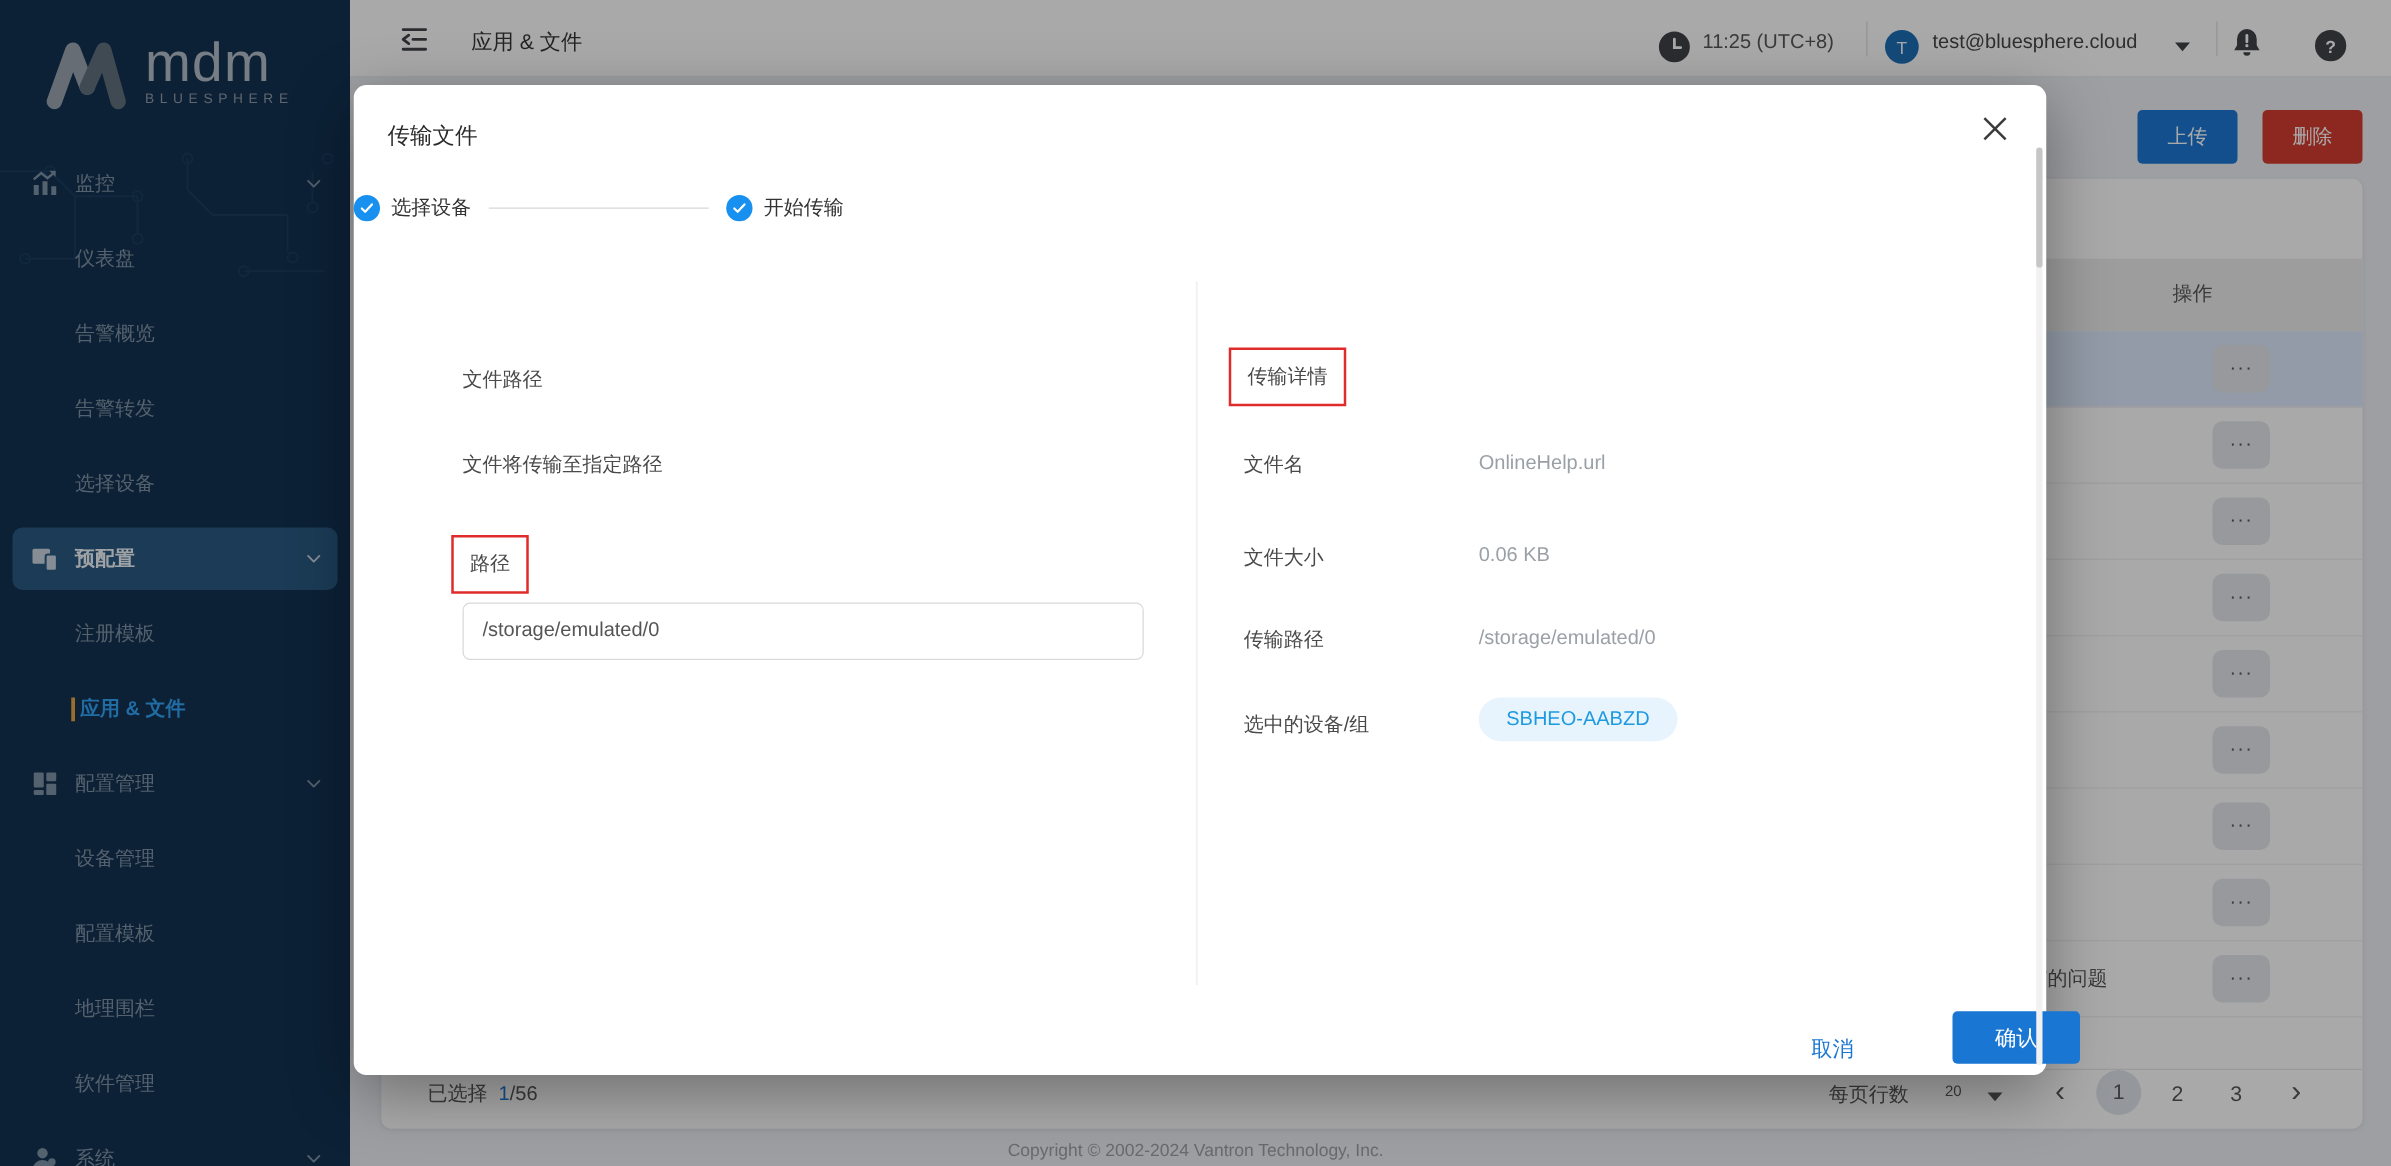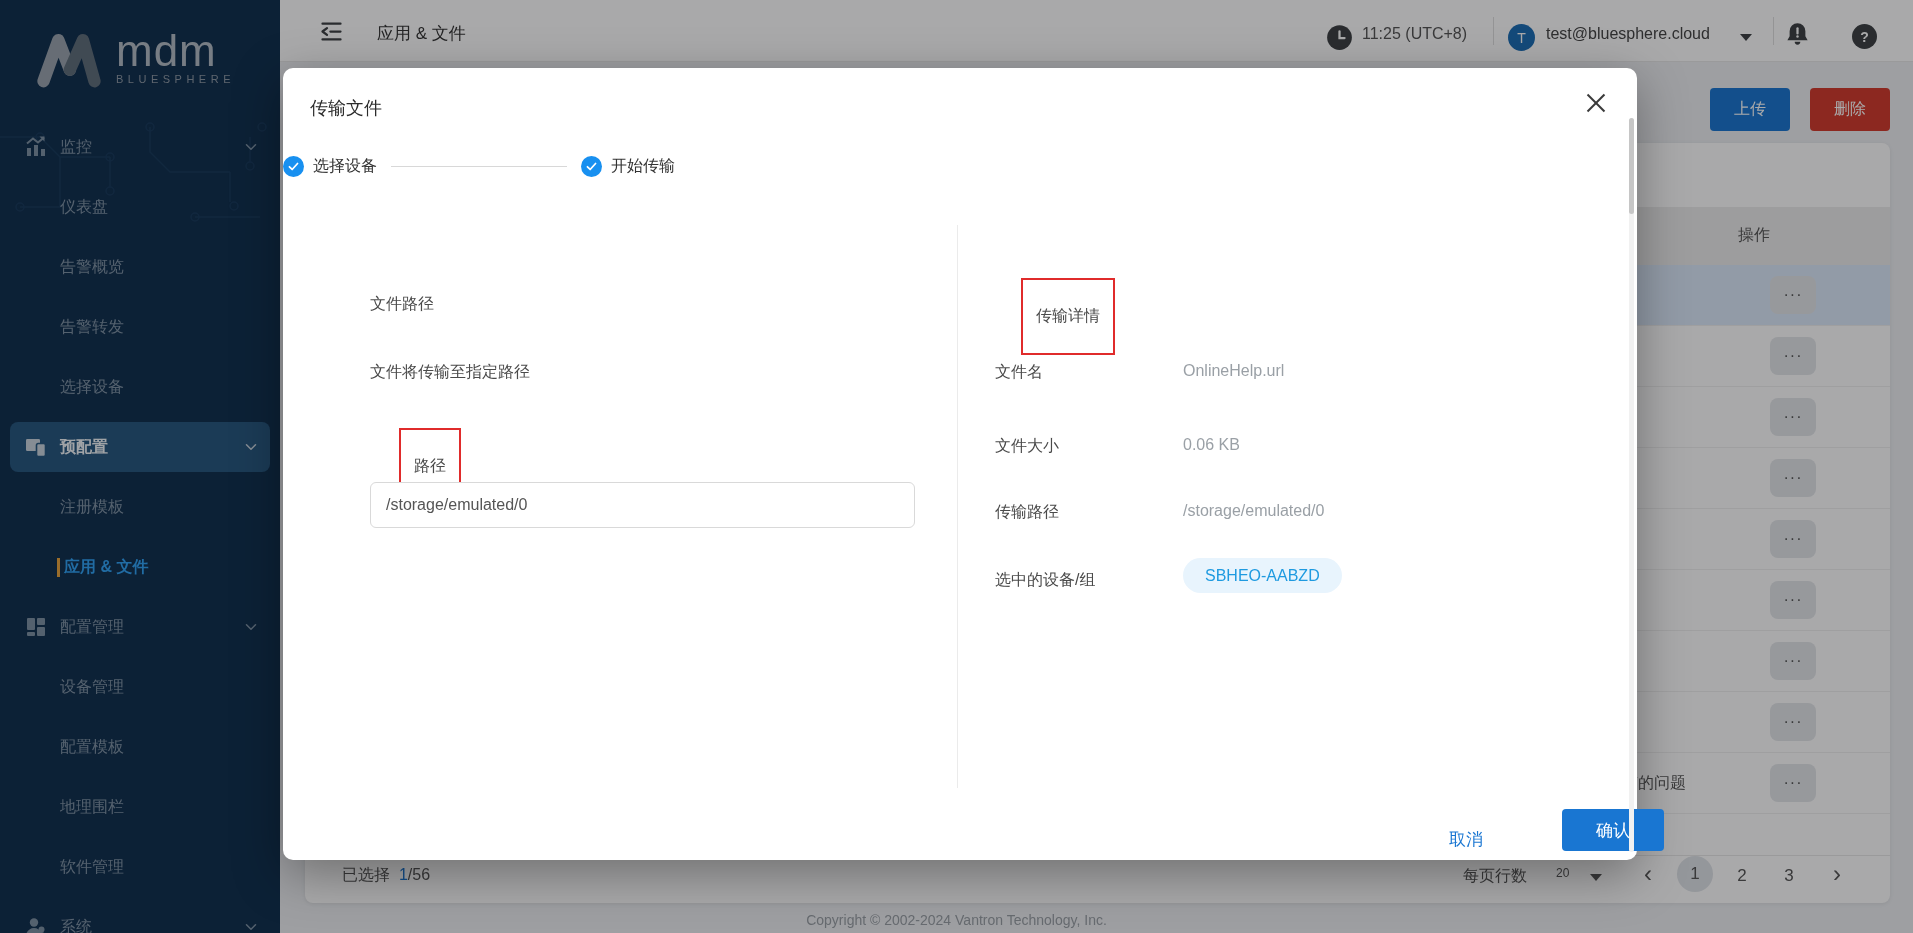--- a/index.html
+++ b/index.html
@@ -70,21 +70,21 @@
   .m-close::before{transform:rotate(45deg);}
   .m-close::after{transform:rotate(-45deg);}
   .steps{position:absolute;left:0;top:88px;width:100%;display:flex;align-items:center;}
   .step{display:flex;align-items:center;gap:9px;}
   .step-check{width:21px;height:21px;border-radius:50%;background:#1890f0;display:flex;align-items:center;justify-content:center;}
   .step-lbl{font-size:16px;color:#333;}
   .step-line{width:176px;height:1px;background:#d8d8d8;margin:0 14px;}
   .vdiv{position:absolute;left:674px;top:157px;width:1px;height:563px;background:#ebebeb;}
 
   .f-label{position:absolute;font-size:16px;color:#4a4a4a;}
-  .redbox{position:absolute;border:2px solid #e02b2b;padding:26px 13px;font-size:16px;color:#4a4a4a;margin-left:38px;}
+  .redbox{position:absolute;border:2px solid #e02b2b;padding:11px 13px;font-size:16px;color:#4a4a4a;}
   .path-input{position:absolute;left:87px;top:414px;width:545px;height:46px;border:1px solid #d9d9d9;border-radius:6px;padding:0 15px;font-size:16px;color:#555;font-family:inherit;background:#fff;}
   .f-value{position:absolute;font-size:16px;color:#9aa0a6;}
   .dev-chip{position:absolute;left:900px;top:490px;height:35px;border-radius:20px;background:#e8f4fd;color:#1e9ae0;font-size:16px;display:flex;align-items:center;padding:0 22px;}
   .m-cancel{position:absolute;left:1140px;top:750px;width:86px;height:42px;background:none;border:none;color:#1976d2;font-size:17px;cursor:pointer;font-family:inherit;text-align:center;}
   .m-confirm{position:absolute;left:1279px;top:741px;width:102px;height:42px;background:#1976d2;border:none;border-radius:4px;color:#fff;font-size:17px;cursor:pointer;font-family:Liberation Mono, monospace;}
   .sb-track{position:absolute;right:3px;top:50px;height:734px;width:5px;background:#f1f1f1;border-radius:3px;}
   .sb-thumb{position:absolute;right:3px;top:50px;height:96px;width:5px;background:#c6c6c6;border-radius:3px;cursor:pointer;}
 </style>
 </head>
 <body>

